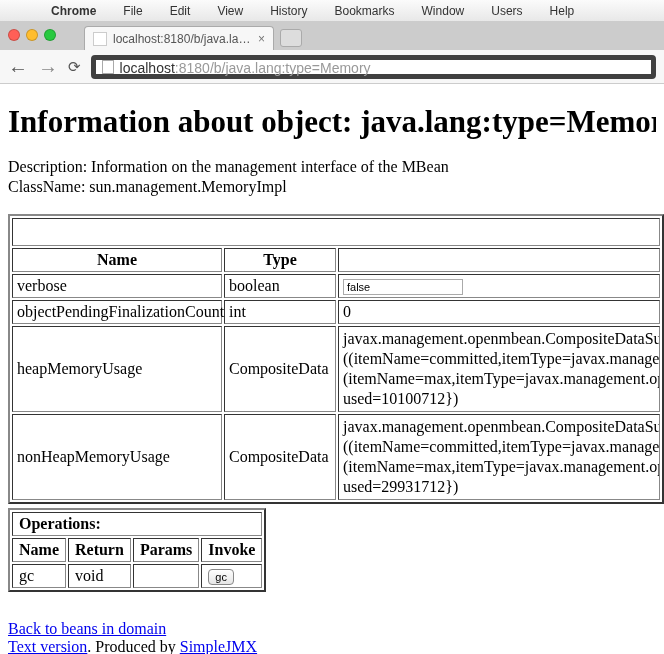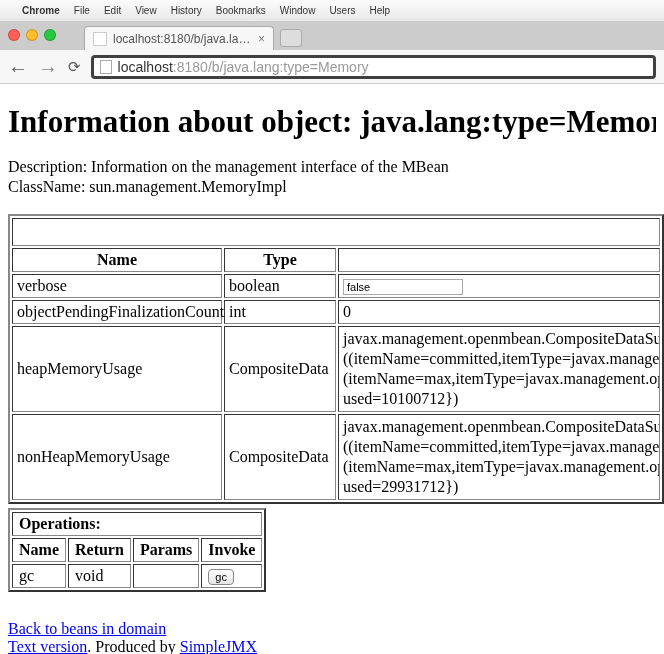--- a/index.html
+++ b/index.html
@@ -1,36 +1,36 @@
 <!DOCTYPE html>
 <html><head>
 <meta charset="utf-8">
 <style>
 * { box-sizing: border-box; }
 body { margin: 0; font-family: "Times New Roman", Times, serif; background: #fff; width: 664px; }
-.mac-menubar { background: linear-gradient(#fbfbfb, #e8e8e8); height: 22px; display: flex; align-items: center; padding: 0 10px; font-family: -apple-system, "Lucida Grande", sans-serif; font-size: 10px; color: #333; border-bottom: 1px solid #ccc; }
+.mac-menubar { background: linear-gradient(#fbfbfb, #e8e8e8); height: 22px; display: flex; align-items: center; padding: 0 26px; font-family: -apple-system, "Lucida Grande", sans-serif; font-size: 12px; color: #333; border-bottom: 1px solid #ccc; gap: 13px; }
 .mac-menubar .apple { font-size: 15px; margin-right: 12px; color: #000; }
 .mac-menubar .app { font-weight: bold; margin-right: 14px; }
 .mac-menubar .mitem { margin-right: 14px; }
 .chrome-tabs { background: #ccc; height: 28px; display: flex; align-items: flex-end; padding-left: 8px; position: relative; }
 .traffic { position: absolute; left: 8px; top: 7px; display: flex; gap: 6px; }
 .tl-dot { width: 12px; height: 12px; border-radius: 50%; border: 0.5px solid rgba(0,0,0,0.2); }
 .tl-red { background: #ff5f57; }
 .tl-yel { background: #ffbd2e; }
 .tl-grn { background: #28c940; }
 .tab { margin-left: 76px; background: #f7f7f7; border: 1px solid #aaa; border-bottom: none; border-top-left-radius: 4px; border-top-right-radius: 4px; height: 24px; display: flex; align-items: center; padding: 0 8px; font-family: -apple-system, "Lucida Grande", sans-serif; font-size: 12px; color: #555; gap: 6px; min-width: 180px; max-width: 190px; }
 .tab .favicon { width: 14px; height: 14px; border: 1px solid #ccc; background: #fff; }
 .tab .tab-title { flex: 1; overflow: hidden; white-space: nowrap; text-overflow: ellipsis; }
 .tab .closex { font-family: Arial; color: #777; }
 .new-tab { width: 22px; height: 18px; background: #ddd; border: 1px solid #aaa; border-radius: 3px; margin-left: 6px; margin-bottom: 3px; }
 .addr-bar { background: #f7f7f7; height: 34px; border-bottom: 1px solid #ccc; display: flex; align-items: center; padding: 0 8px; gap: 10px; font-family: -apple-system, "Lucida Grande", sans-serif; }
 .nav-arrow { font-size: 20px; color: #888; }
 .nav-arrow.active { color: #555; }
 .reload { font-size: 15px; color: #555; }
-.url-box { flex: 1; border: 3px solid #404040; border-radius: 4px; height: 24px; display: flex; align-items: center; padding: 0 6px; gap: 6px; background: #fff; font-size: 14px; }
+.url-box { flex: 1; border: 5px solid #404040; border-radius: 4px; height: 24px; display: flex; padding: 0 6px; gap: 6px; background: #fff; font-size: 14px; }
 .url-box .page-icon { width: 12px; height: 14px; border: 1px solid #aaa; background: #fff; }
 .url-box .host { color: #333; }
 .url-box .rest { color: #999; }
 .content { padding: 6px 8px; }
 h1 { font-size: 31px; margin: 14px 0 18px 0; font-weight: bold; white-space: nowrap; overflow: hidden; }
 .meta { font-size: 16px; margin-bottom: 2px; }
 table.outer { border-collapse: separate; border-spacing: 2px; border: 2px outset #888; background: #fff; margin-top: 18px; }
 table.outer th, table.outer td { border: 1px inset #888; padding: 2px 4px; font-size: 16px; text-align: left; vertical-align: middle; }
 table.outer th { text-align: center; font-weight: bold; }
 table.outer td.val { white-space: nowrap; overflow: hidden; }

